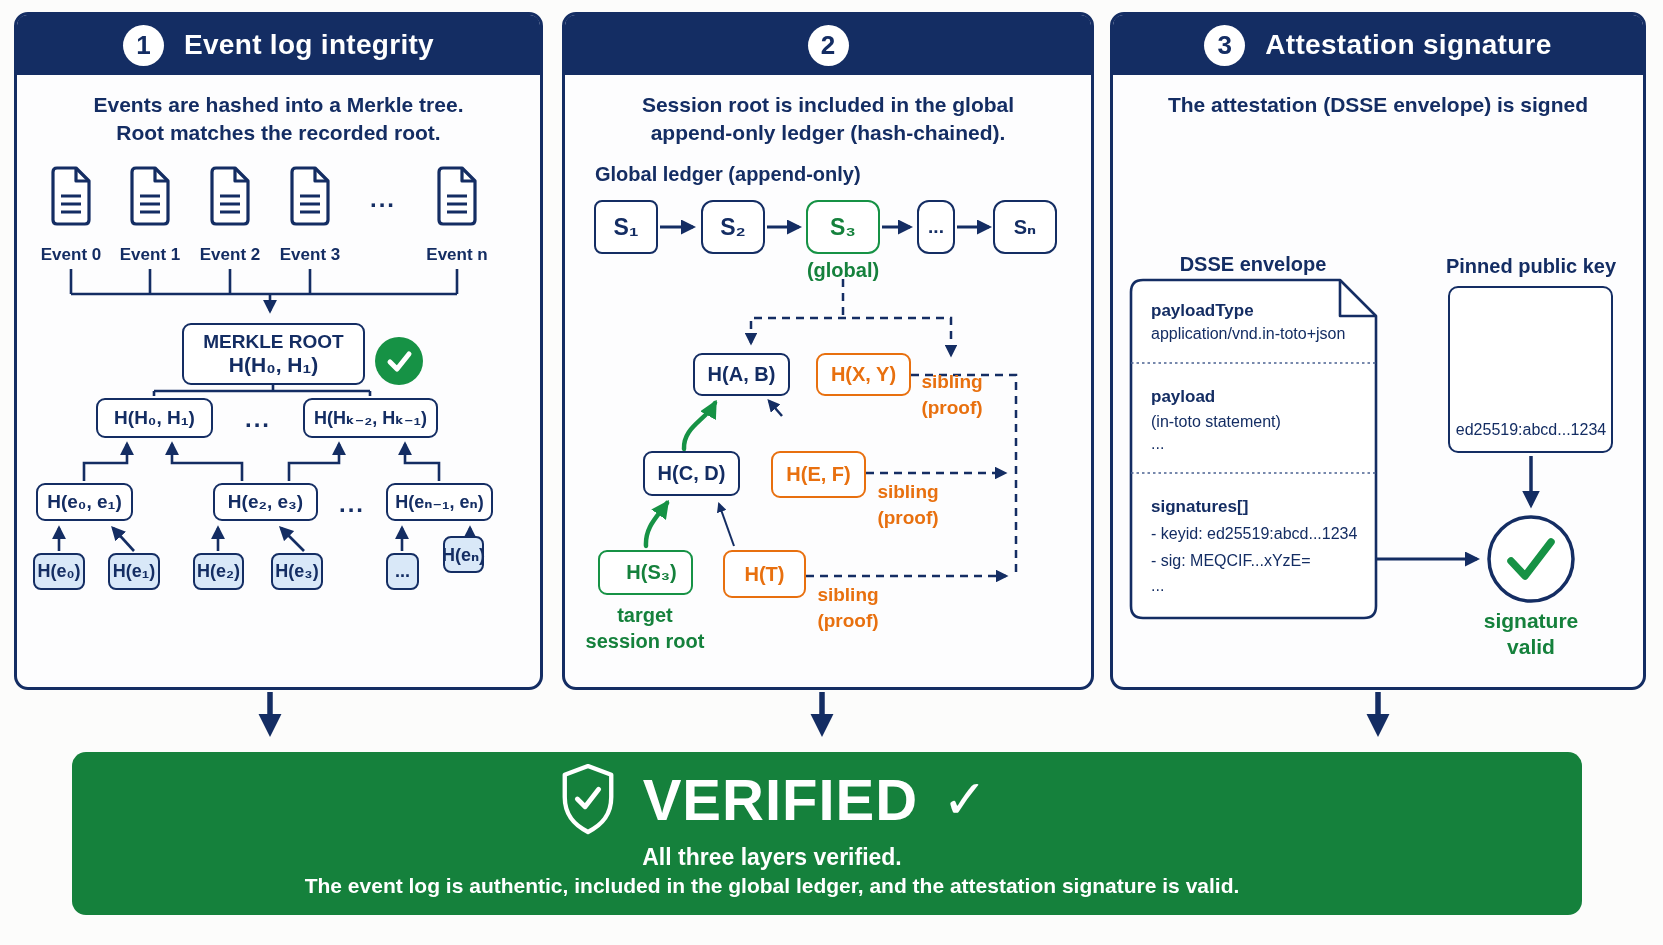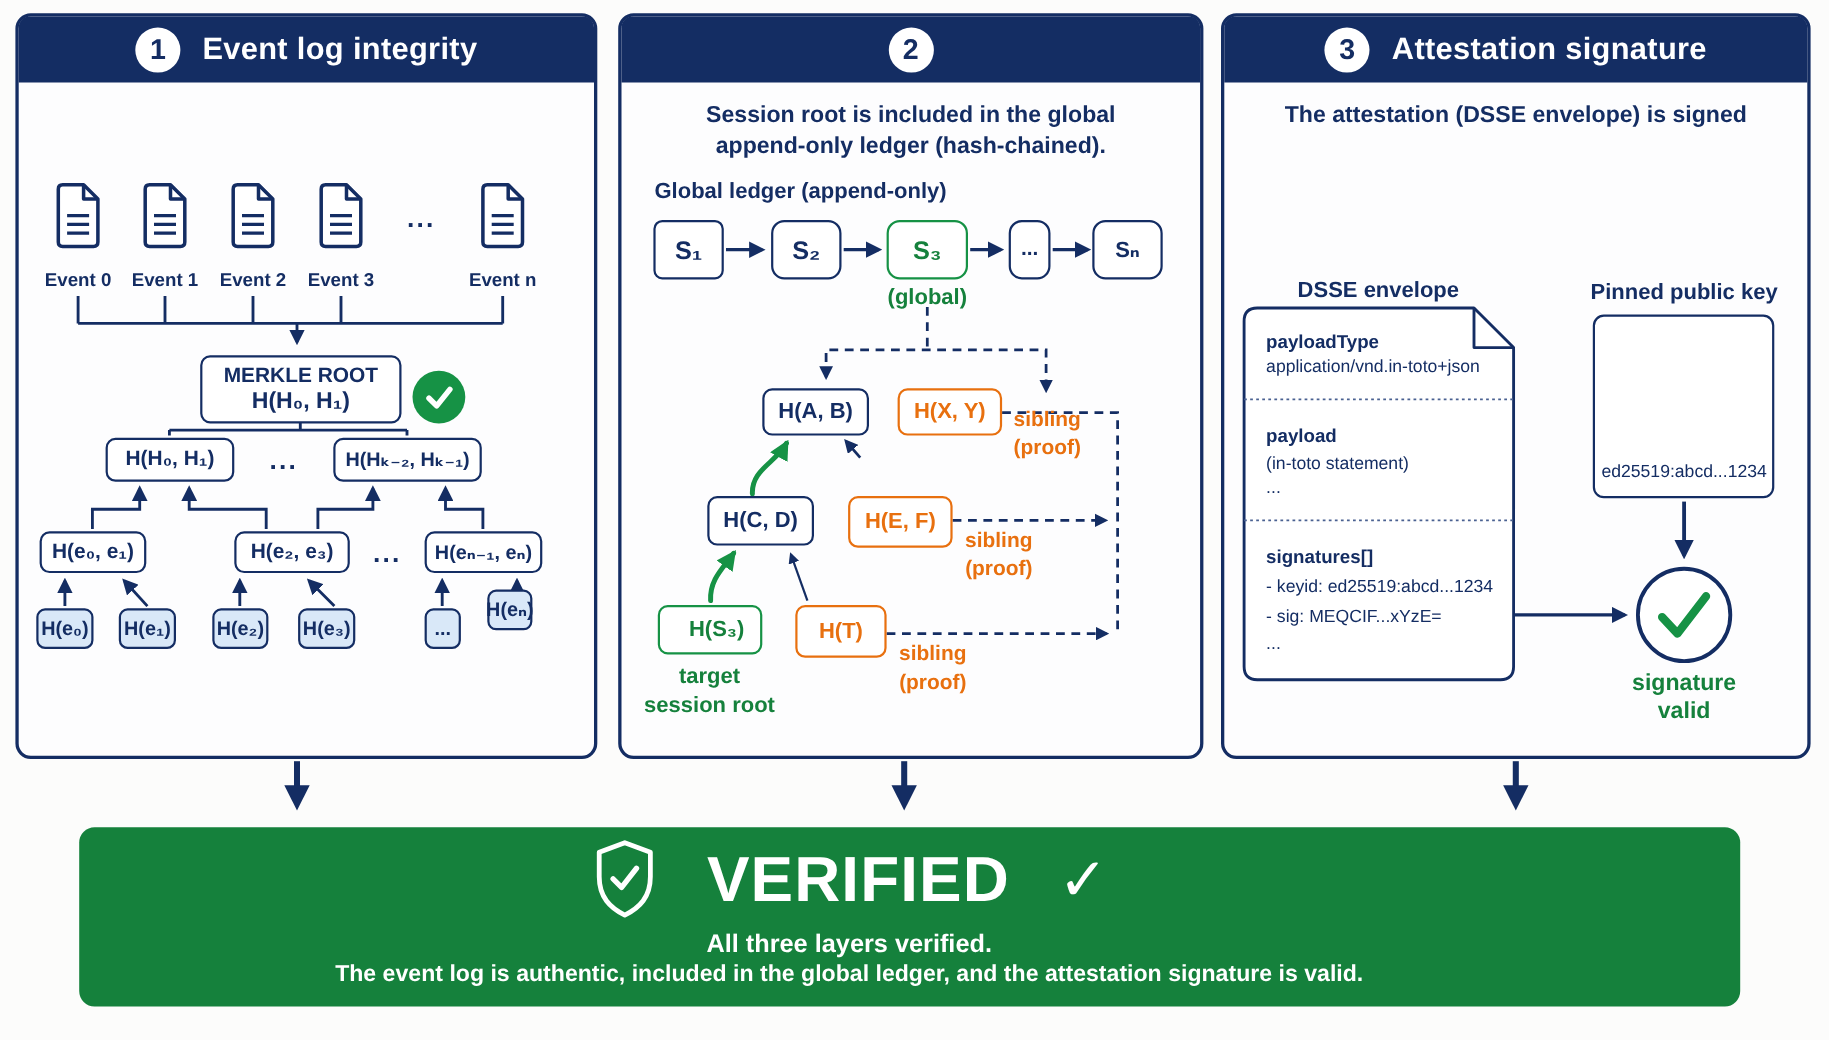--- a/index.html
+++ b/index.html
@@ -34,35 +34,37 @@
   .csvg{position:absolute;left:0;top:0;pointer-events:none;}
   .dicon{position:absolute;}
   .checkdisc{position:absolute;border-radius:50%;background:var(--green2);
              display:flex;align-items:center;justify-content:center;}
   .etext{position:absolute;left:38px;color:var(--navy);font-size:16px;white-space:nowrap;}
   .ebold{font-weight:bold;font-size:17px;}
   .keybox{position:absolute;border:2.5px solid var(--navy);border-radius:10px;background:#fff;box-sizing:border-box;}
   .banner{position:absolute;left:72px;top:752px;width:1510px;height:163px;background:var(--green);
           border-radius:14px;}
   .brow{position:absolute;left:0;top:10px;width:1400px;display:flex;align-items:center;
-        justify-content:center;gap:44px;}
+        justify-content:center;gap:24px;}
   .bverified{color:#fff;font-weight:bold;font-size:58px;letter-spacing:1px;}
   .bcheck{color:#fff;font-weight:bold;font-size:54px;}
   .bline{position:absolute;transform:translateX(-50%);color:#fff;font-weight:bold;white-space:nowrap;}
 </style>
 </head>
 <body>
 
 <div class="canvas">
 
   <div class="panel" style="left:14px;width:529px;">
     <div class="phead">
       <div class="badge">1</div>
       <div class="ptitle">Event log integrity</div>
     </div>
+    <div class="sub" style="top:78px;">Events are hashed into a Merkle tree.</div>
+    <div class="sub" style="top:106px;">Root matches the recorded root.</div>
 
     <svg class="csvg dicon" style="left:31px;top:150px;" width="46" height="62">
         <g fill="#fff" stroke="#142d63" stroke-width="3.2" stroke-linejoin="round">
           <path d="M9,3 H28 L41,16 V55 Q41,59 37,59 H9 Q5,59 5,55 V7 Q5,3 9,3 Z"></path>
           <path d="M28,3 V16 H41" fill="none"></path>
         </g>
         <g stroke="#142d63" stroke-width="3">
           <path d="M13,31 H33 M13,39 H33 M13,47 H33"></path>
         </g>
       </svg>

